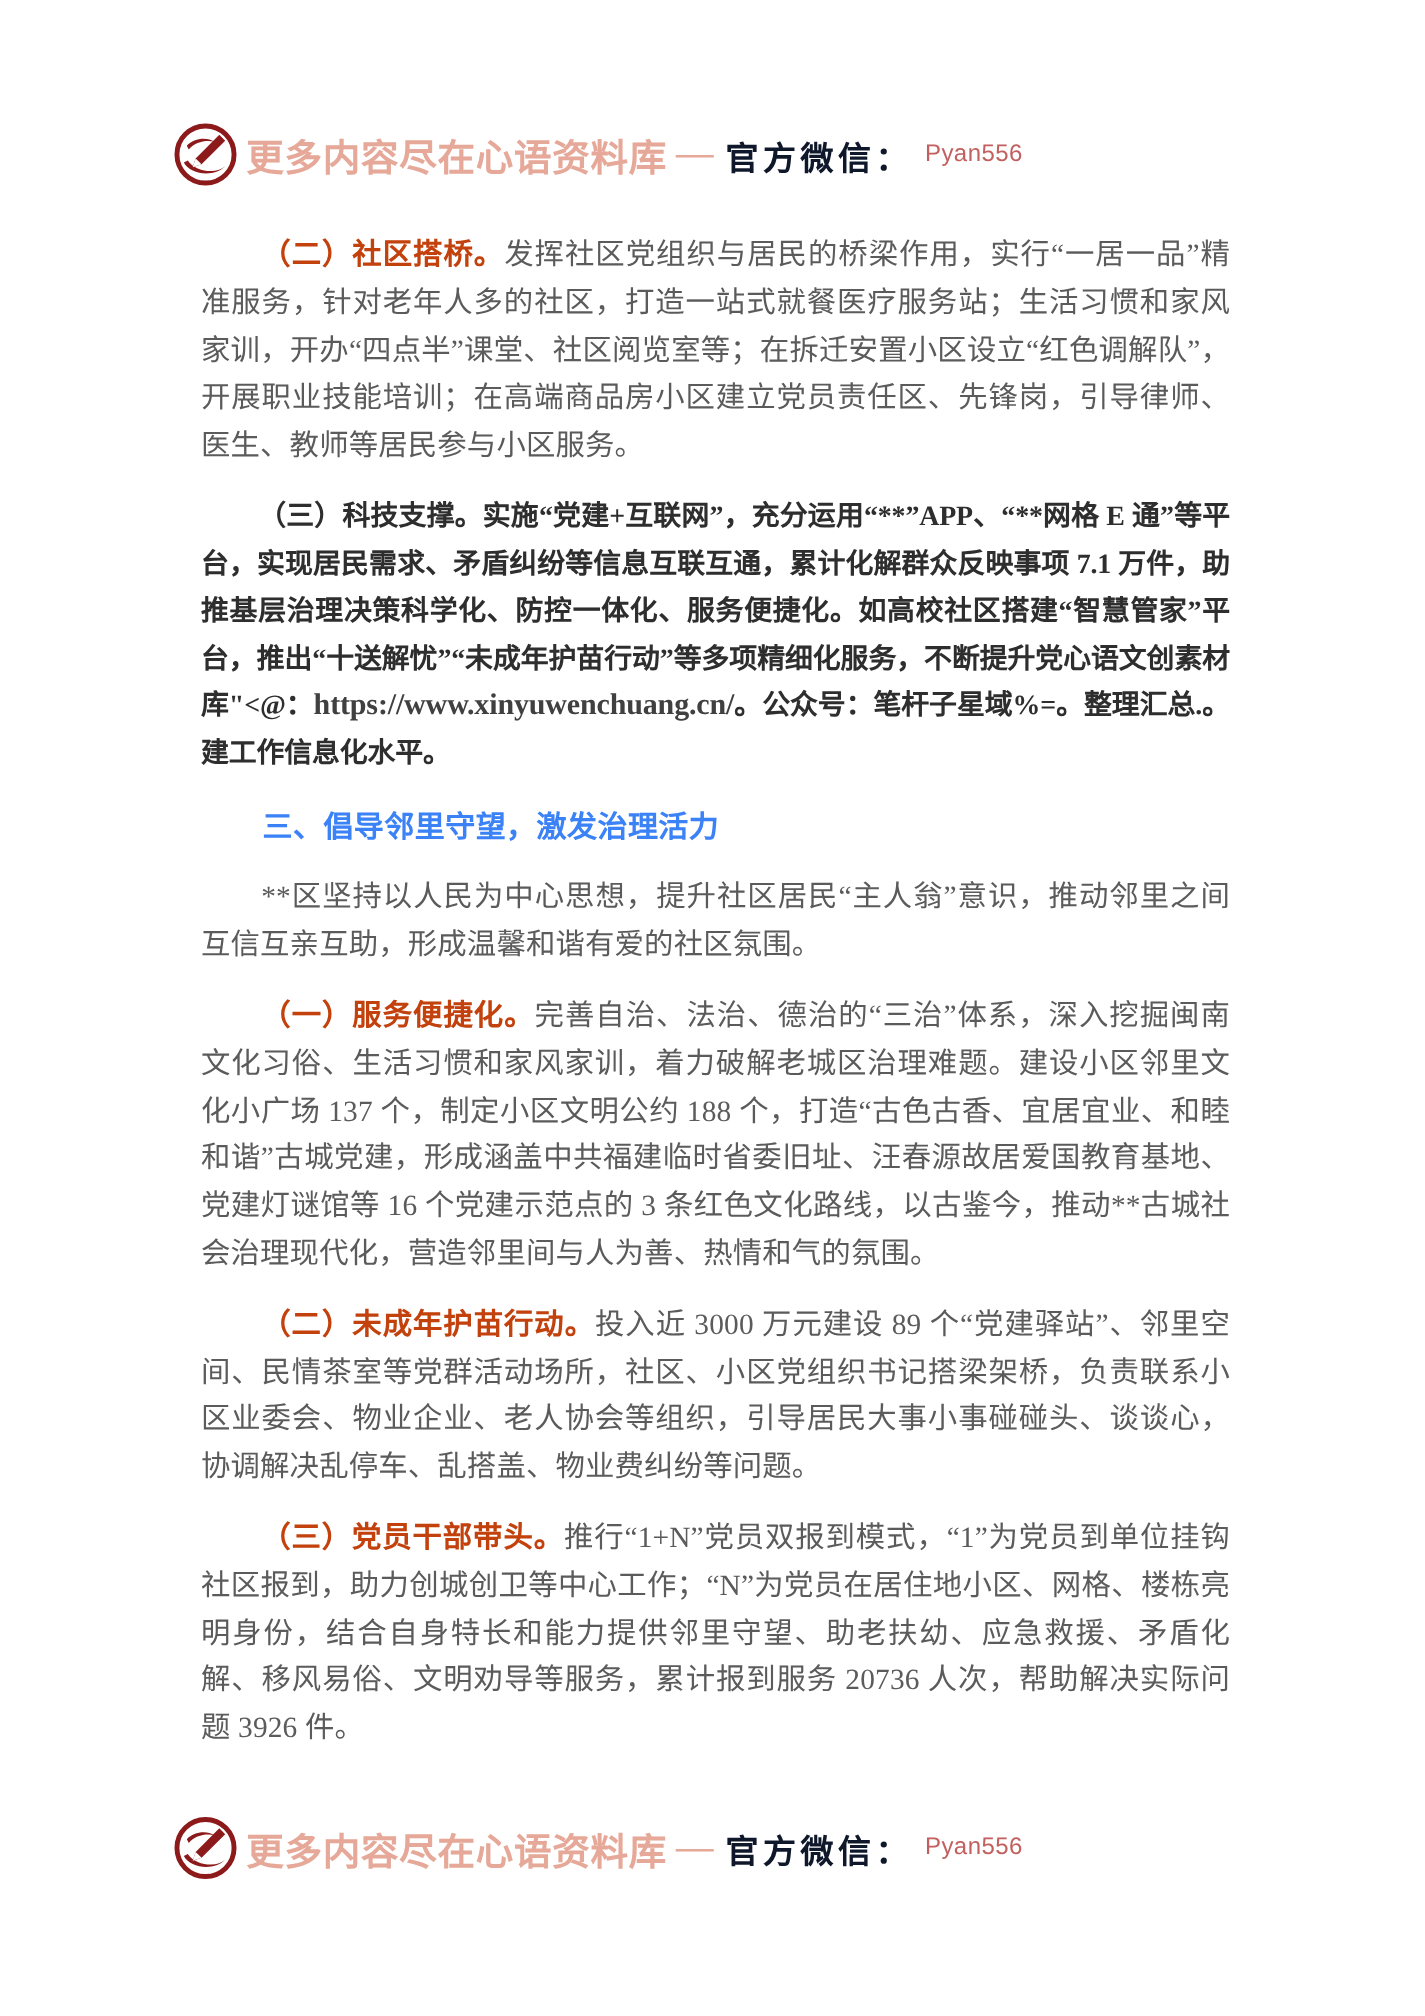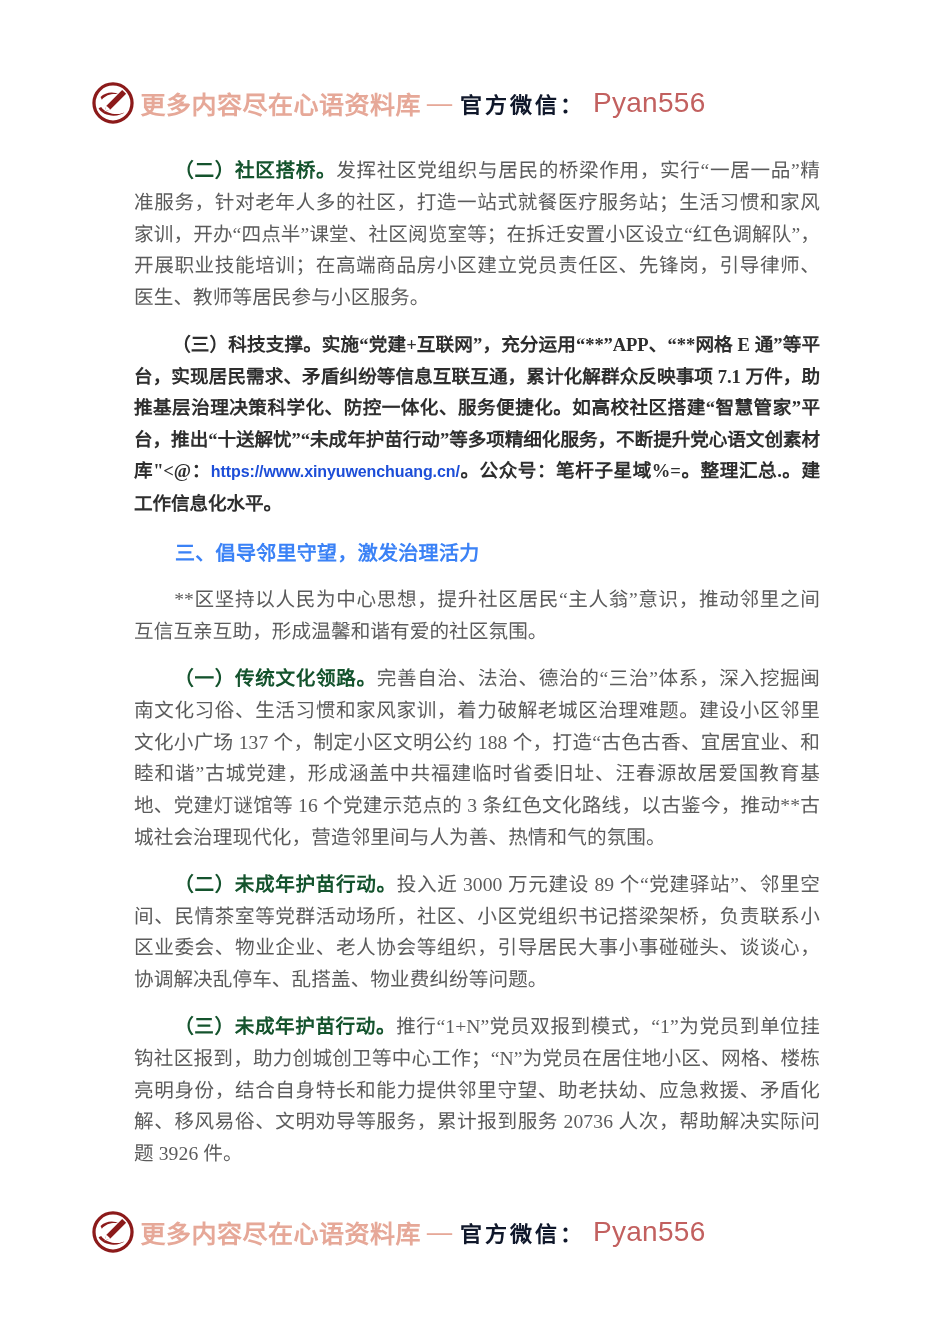--- a/index.html
+++ b/index.html
@@ -57,21 +57,21 @@
   .wm-label {
     font-family: "Liberation Serif", "DejaVu Serif", serif;
     font-size: 22px;
     font-weight: 700;
     color: #0f172a;
     letter-spacing: 3px;
     margin-left: 2px;
   }
   .wm-wechat {
     font-family: "Liberation Sans", "DejaVu Sans", sans-serif;
-    font-size: 28px;
+    font-size: 16px;
     font-weight: 400;
     color: #c2605f;
     letter-spacing: 0.3px;
     margin-left: 2px;
   }
 
   
   .content {
     position: absolute;
     left: 134px;
@@ -95,30 +95,30 @@
   p.para.inkheavy {
     color: #2e2e2e;
     font-weight: 700;
     font-size: 18.6px;
     line-height: 31.6px;
     letter-spacing: -0.1px;
   }
   p.para.inkheavy .lead { color: #2e2e2e; }
 
   .url-run {
-    font-family: Liberation Sans, sans-serif;
+    font-family: Liberation Serif, serif;
     font-weight: 700;
-    font-size: 16px;
-    color: #1d4ed8;
+    font-size: 20px;
+    color: #404040;
   }
 
   
   .lead {
     font-weight: 700;
-    color: #14532d;
+    color: #c2410c;
   }
 
   h2.section {
     margin: 0;
     font-size: 20px;
     line-height: 31.8px;
     font-weight: 700;
     color: #3b82f6;
     text-indent: 2.05em;
     letter-spacing: 0.3px;
@@ -149,25 +149,25 @@
 
     <p class="para indent gap"><span class="lead">（二）社区搭桥。</span><span>发挥社区党组织与居民的桥梁作用，实行“一居一品”精准服务，针对老年人多的社区，打造一站式就餐医疗服务站；生活习惯和家风家训，开办“四点半”课堂、社区阅览室等；在拆迁安置小区设立“红色调解队”，开展职业技能培训；在高端商品房小区建立党员责任区、先锋岗，引导律师、医生、教师等居民参与小区服务。</span></p>
 
     <p class="para indent gap inkheavy"><span class="lead">（三）科技支撑。</span><span>实施“党建+互联网”，充分运用“**”APP、“**网格 E 通”等平台，实现居民需求、矛盾纠纷等信息互联互通，累计化解群众反映事项 7.1 万件，助推基层治理决策科学化、防控一体化、服务便捷化。如高校社区搭建“智慧管家”平台，推出“十送解忧”“未成年护苗行动”等多项精细化服务，不断提升党心语文创素材库"&lt;@：</span><span class="url-run">https://www.xinyuwenchuang.cn/</span><span>。公众号：笔杆子星域%=。整理汇总.。建工作信息化水平。</span></p>
 
 
     <h2 class="section gap">三、倡导邻里守望，激发治理活力</h2>
 
     <p class="para indent gap"><span>**区坚持以人民为中心思想，提升社区居民“主人翁”意识，推动邻里之间互信互亲互助，形成温馨和谐有爱的社区氛围。</span></p>
 
-    <p class="para indent gap"><span class="lead">（一）传统文化领路。</span><span>完善自治、法治、德治的“三治”体系，深入挖掘闽南文化习俗、生活习惯和家风家训，着力破解老城区治理难题。建设小区邻里文化小广场 137 个，制定小区文明公约 188 个，打造“古色古香、宜居宜业、和睦和谐”古城党建，形成涵盖中共福建临时省委旧址、汪春源故居爱国教育基地、党建灯谜馆等 16 个党建示范点的 3 条红色文化路线，以古鉴今，推动**古城社会治理现代化，营造邻里间与人为善、热情和气的氛围。</span></p>
+    <p class="para indent gap"><span class="lead">（一）服务便捷化。</span><span>完善自治、法治、德治的“三治”体系，深入挖掘闽南文化习俗、生活习惯和家风家训，着力破解老城区治理难题。建设小区邻里文化小广场 137 个，制定小区文明公约 188 个，打造“古色古香、宜居宜业、和睦和谐”古城党建，形成涵盖中共福建临时省委旧址、汪春源故居爱国教育基地、党建灯谜馆等 16 个党建示范点的 3 条红色文化路线，以古鉴今，推动**古城社会治理现代化，营造邻里间与人为善、热情和气的氛围。</span></p>
 
     <p class="para indent gap"><span class="lead">（二）未成年护苗行动。</span><span>投入近 3000 万元建设 89 个“党建驿站”、邻里空间、民情茶室等党群活动场所，社区、小区党组织书记搭梁架桥，负责联系小区业委会、物业企业、老人协会等组织，引导居民大事小事碰碰头、谈谈心，协调解决乱停车、乱搭盖、物业费纠纷等问题。</span></p>
 
-    <p class="para indent gap"><span class="lead">（三）未成年护苗行动。</span><span>推行“1+N”党员双报到模式，“1”为党员到单位挂钩社区报到，助力创城创卫等中心工作；“N”为党员在居住地小区、网格、楼栋亮明身份，结合自身特长和能力提供邻里守望、助老扶幼、应急救援、矛盾化解、移风易俗、文明劝导等服务，累计报到服务 20736 人次，帮助解决实际问题 3926 件。</span></p>
+    <p class="para indent gap"><span class="lead">（三）党员干部带头。</span><span>推行“1+N”党员双报到模式，“1”为党员到单位挂钩社区报到，助力创城创卫等中心工作；“N”为党员在居住地小区、网格、楼栋亮明身份，结合自身特长和能力提供邻里守望、助老扶幼、应急救援、矛盾化解、移风易俗、文明劝导等服务，累计报到服务 20736 人次，帮助解决实际问题 3926 件。</span></p>
 
   </div>
 
   <div class="watermark bottom">
     <svg class="wm-logo" viewBox="0 0 64 64" aria-hidden="true">
       <circle cx="32" cy="32" r="29" fill="none" stroke="#8c1a1a" stroke-width="5"></circle>
       <path d="M10 40 C16 52 40 56 52 44 C44 52 22 50 14 38 Z" fill="#8c1a1a"></path>
       <path d="M46 12 L52 18 L28 42 L19 45 L22 36 Z" fill="#8c1a1a"></path>
       <path d="M22 36 L19 45 L28 42 Z" fill="#ffffff"></path>
       <path d="M13 23 C20 15 34 14 41 19 C33 17 21 19 15 27 Z" fill="#8c1a1a"></path>

